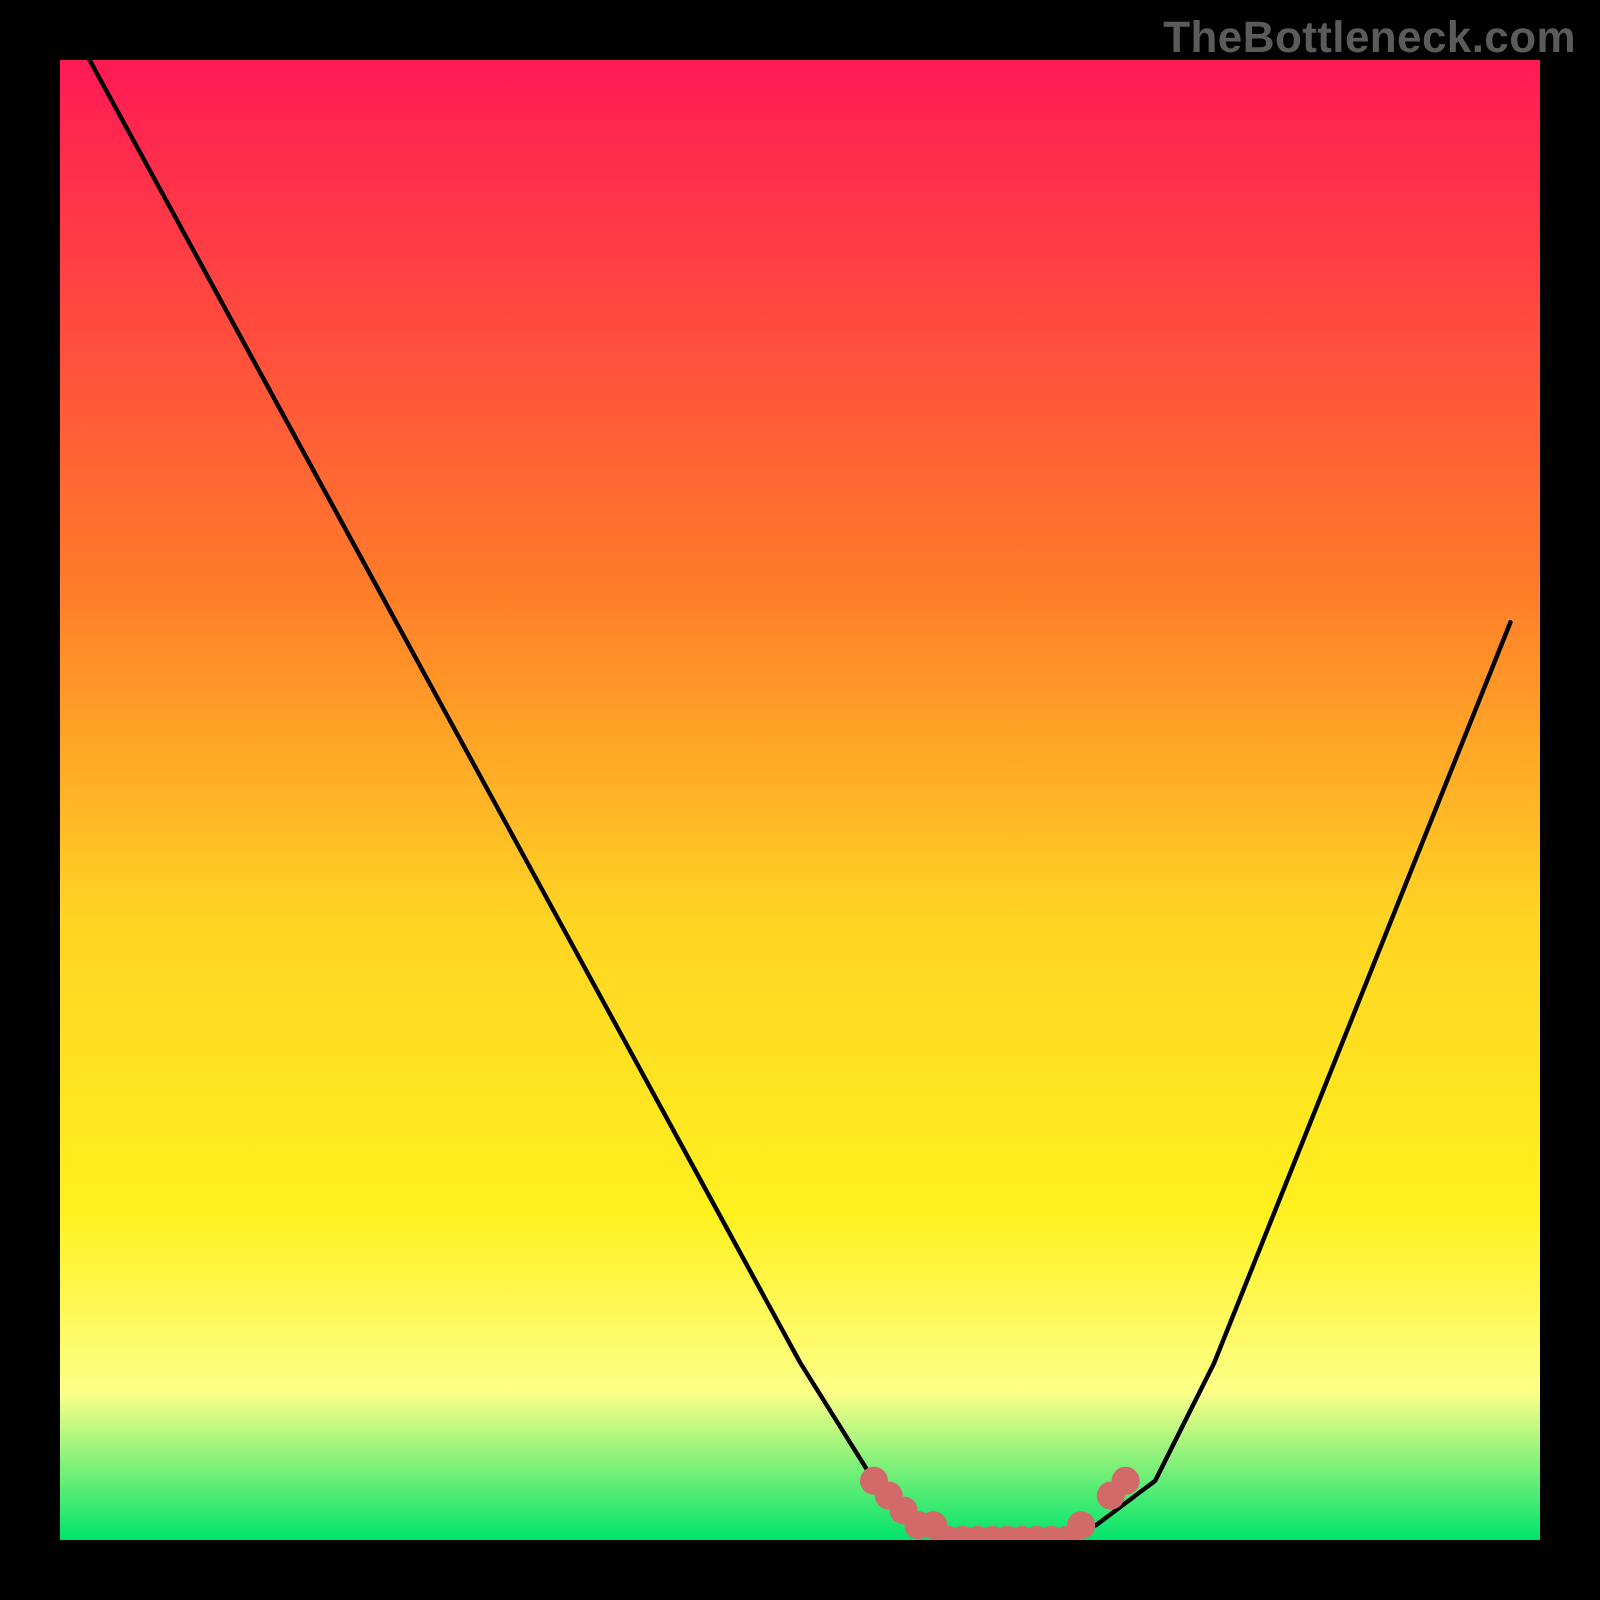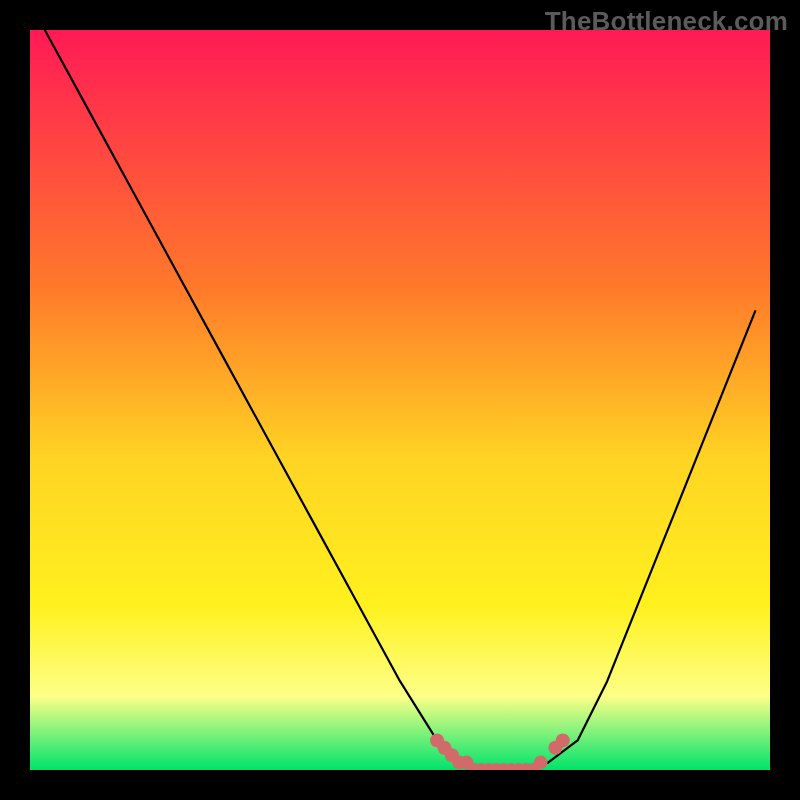--- a/index.html
+++ b/index.html
@@ -24,21 +24,21 @@
     top: 30px;
     width: 740px;
     height: 740px;
     overflow: hidden;
   }
   .watermark {
     position: absolute;
     top: 6px;
     right: 12px;
     font-family: Arial, Helvetica, sans-serif;
-    font-size: 26px;
+    font-size: 22px;
     font-weight: 600;
     color: #5b5b5b;
     letter-spacing: 0.2px;
   }
   svg { display: block; }
 </style>
 </head>
 <body>
 
 <div class="frame">

